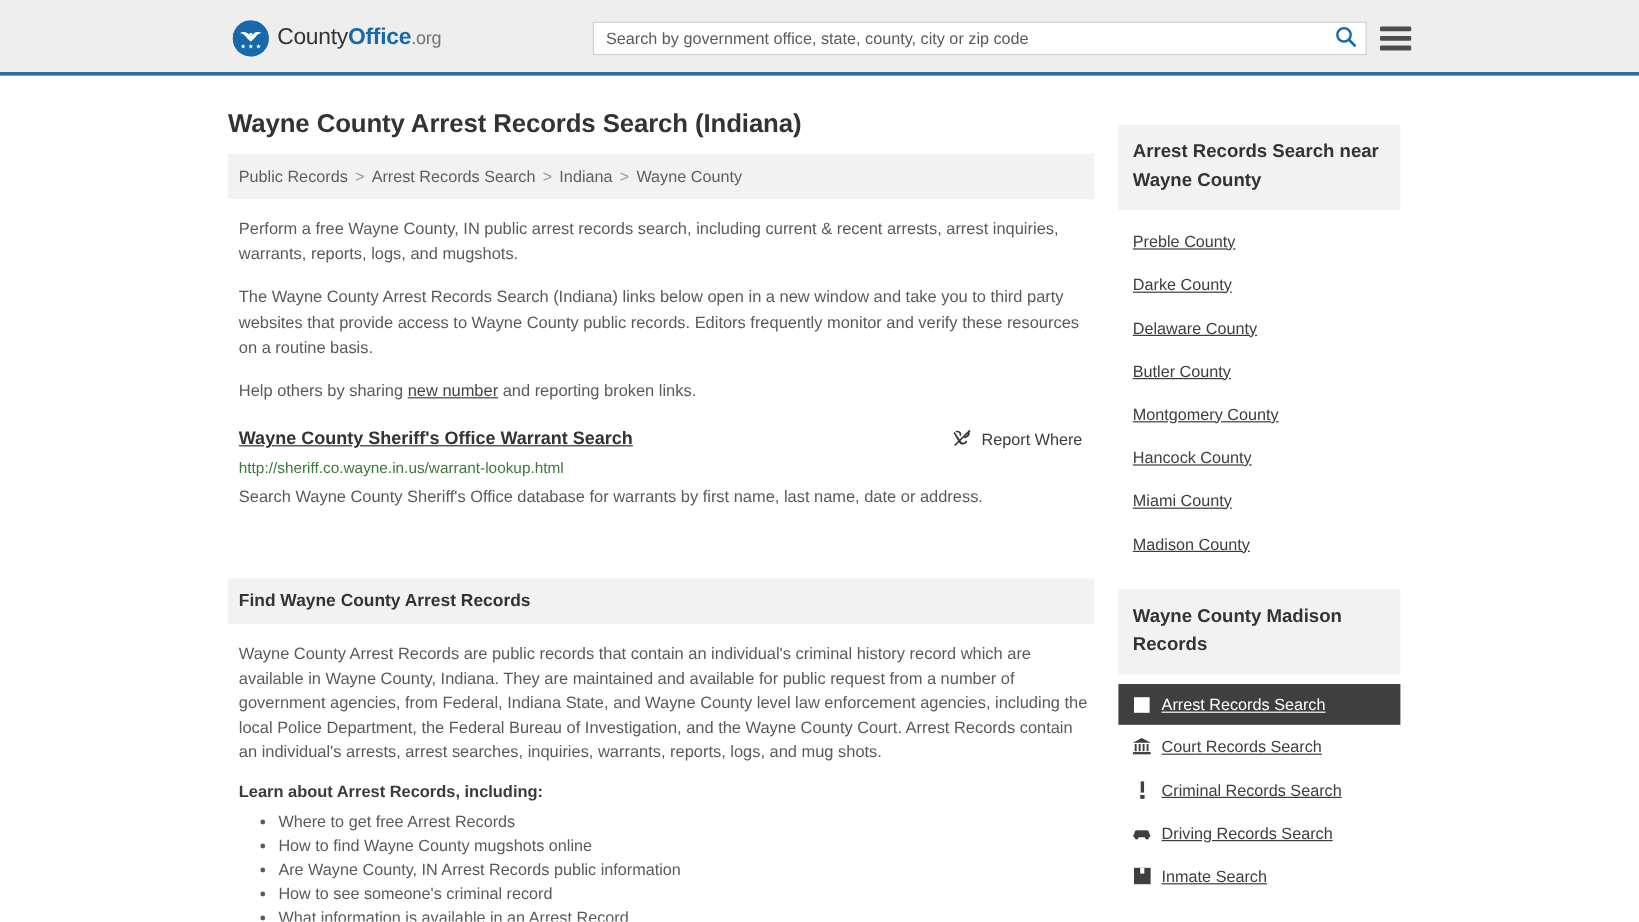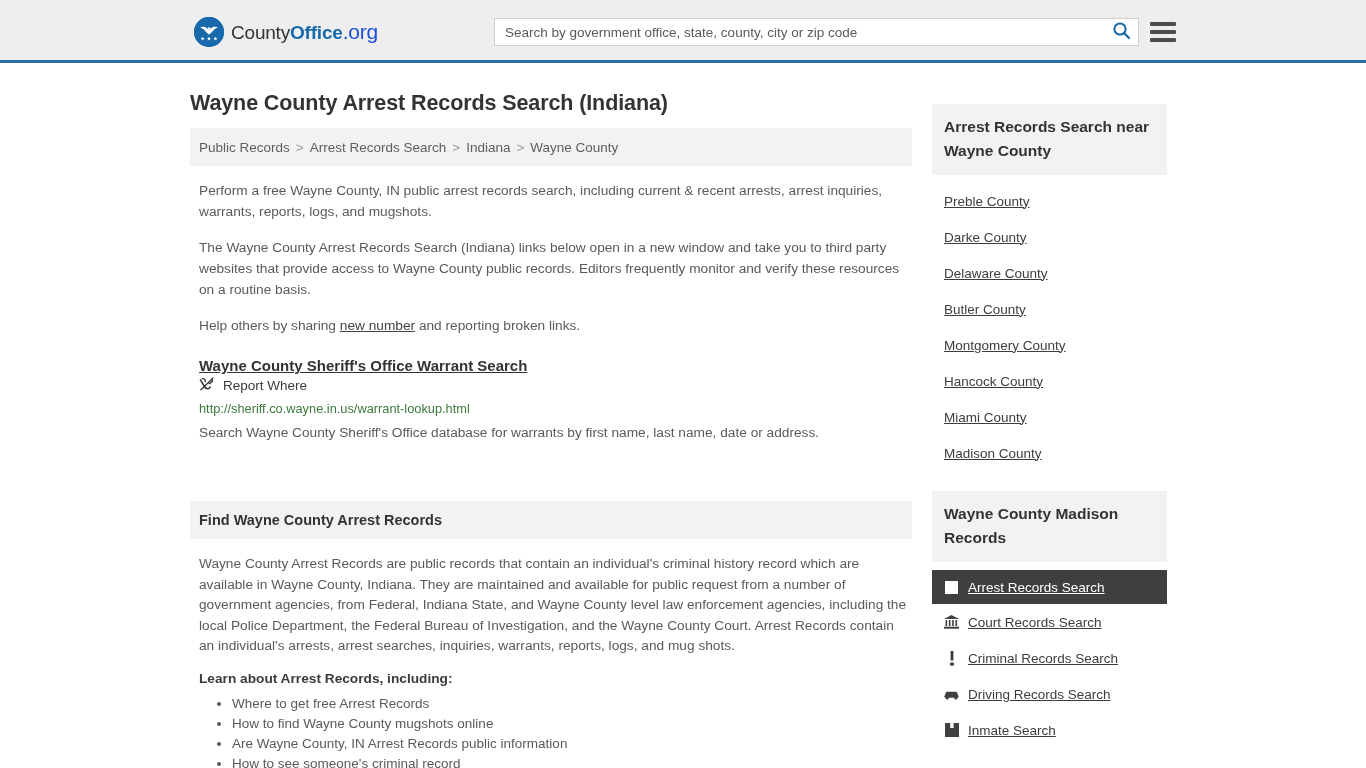--- a/index.html
+++ b/index.html
@@ -40,21 +40,21 @@
   }
   .brand-mark svg { position: absolute; left: 0; top: 0; }
   .brand-text {
     font-size: 19px;
     letter-spacing: -0.2px;
     color: #333333;
     font-family: "Liberation Sans", sans-serif;
   }
   .brand-text .b-county { color: #333333; }
   .brand-text .b-office { color: #1769ab; font-weight: bold; }
-  .brand-text .b-org { color: #1d4ed8; font-size: 21px; }
+  .brand-text .b-org { color: #737373; font-size: 15px; }
 
   .search-wrap {
     position: absolute;
     left: 494px;
     top: 18px;
     width: 645px;
     height: 28px;
     background: #ffffff;
     border: 1px solid #cfcfcf;
     display: flex;
@@ -147,23 +147,22 @@
     line-height: 21px;
     color: #5a5a5a;
     margin: 0 0 15px 0;
     padding: 0 4px 0 9px;
   }
   .intro-p a { color: #444444; text-decoration: underline; }
 
   .result-block { padding: 0 4px 0 9px; margin-top: 20px; position: relative; }
   .result-head {
     display: flex;
-    align-items: flex-start;
+    align-items: center;
     justify-content: space-between;
-    flex-direction: column;
   }
   .result-title {
     font-size: 15px;
     font-weight: bold;
     color: #333333;
     text-decoration: underline;
     line-height: 20px;
   }
   .report-link {
     display: flex;

